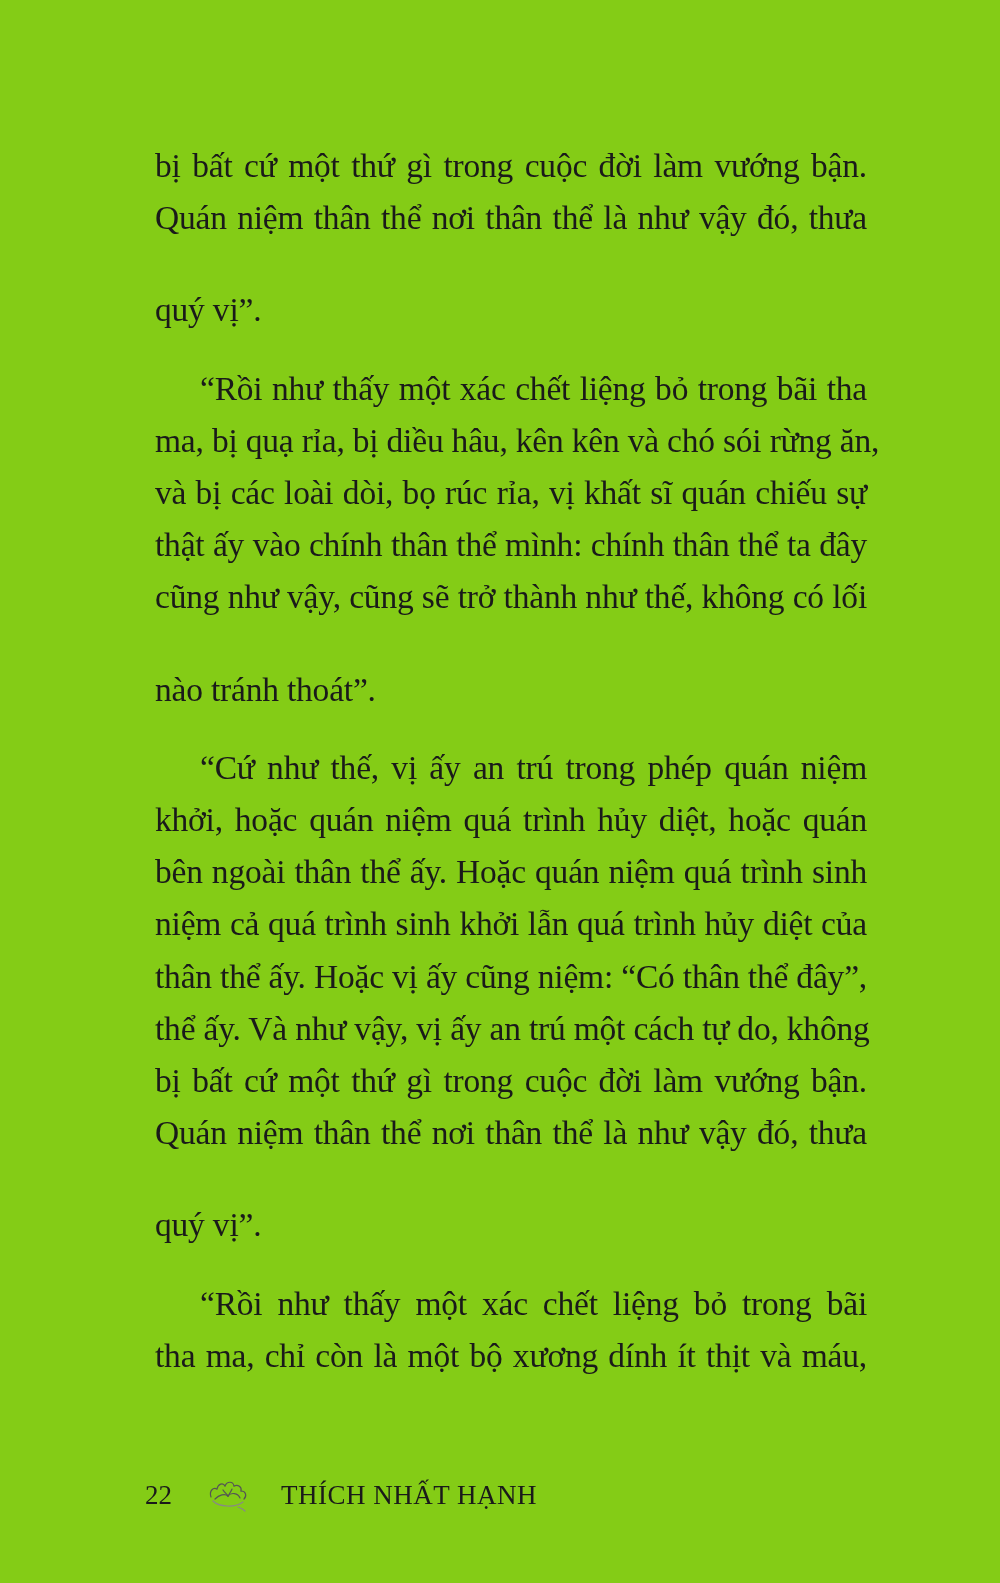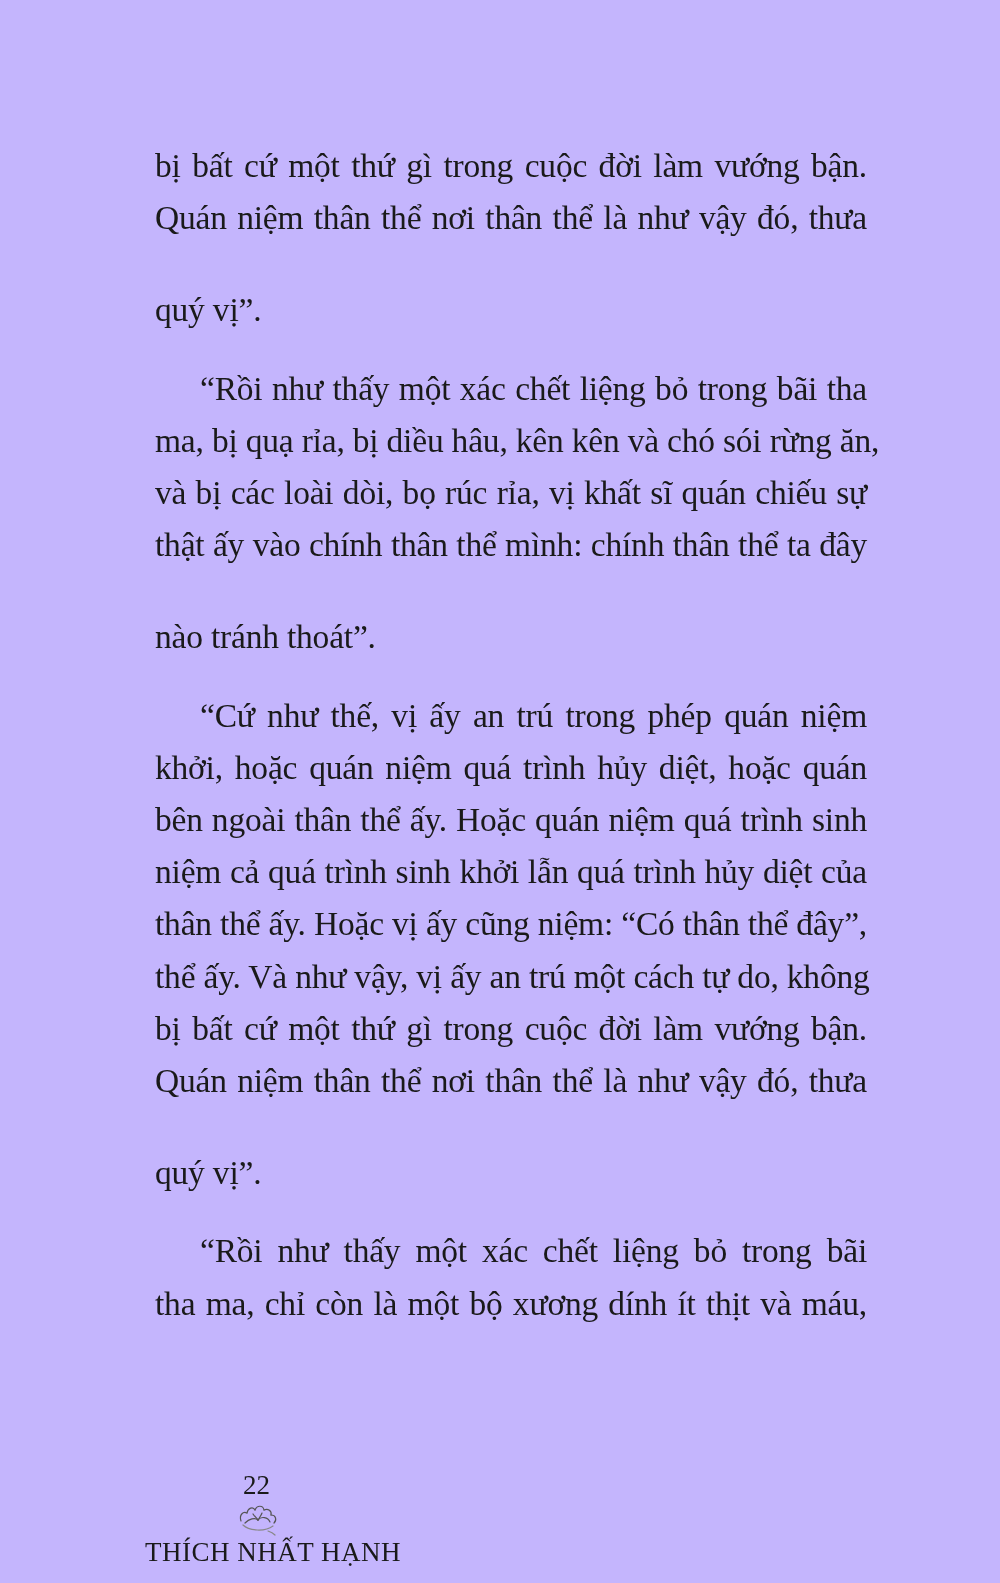--- a/index.html
+++ b/index.html
@@ -12,21 +12,21 @@
       height: 1583px;
       position: relative;
       overflow: hidden;
       font-family: "Liberation Serif", "DejaVu Serif", serif;
       color: #1a1a1a;
     }
     .page {
       position: absolute;
       left: 0; top: 0;
       width: 1000px; height: 1583px;
-      background: #c4b5fd;
+      background: #84cc16;
     }
     .text-block {
       position: absolute;
       left: 155px;
       width: 712px;
       top: 140px;
       font-size: 33.5px;
       line-height: 52.2px;
       letter-spacing: -0.2px;
     }
@@ -52,21 +52,20 @@
       padding-left: 45px;
     }
     .footer {
       position: absolute;
       left: 145px;
       top: 1470px;
       height: 50px;
       display: flex;
       align-items: center;
       font-size: 27px;
-      flex-direction: column;
     }
     .page-number {
       width: 60px;
     }
     .lotus {
       width: 46px;
       height: 36px;
       margin-right: 30px;
     }
     .author {
@@ -84,20 +83,21 @@
       <span class="line">bị bất cứ một thứ gì trong cuộc đời làm vướng bận.</span>
       <span class="line">Quán niệm thân thể nơi thân thể là như vậy đó, thưa</span>
       <span class="line last">quý vị”.</span>
     </p>
 
     <p class="para">
       <span class="line first-indent">“Rồi như thấy một xác chết liệng bỏ trong bãi tha</span>
       <span class="line">ma, bị quạ rỉa, bị diều hâu, kên kên và chó sói rừng ăn,</span>
       <span class="line">và bị các loài dòi, bọ rúc rỉa, vị khất sĩ quán chiếu sự</span>
       <span class="line">thật ấy vào chính thân thể mình: chính thân thể ta đây</span>
+      <span class="line">cũng như vậy, cũng sẽ trở thành như thế, không có lối</span>
       <span class="line last">nào tránh thoát”.</span>
     </p>
 
     <p class="para">
       <span class="line first-indent">“Cứ như thế, vị ấy an trú trong phép quán niệm</span>
       <span class="line">khởi, hoặc quán niệm quá trình hủy diệt, hoặc quán</span>
       <span class="line">bên ngoài thân thể ấy. Hoặc quán niệm quá trình sinh</span>
       <span class="line">niệm cả quá trình sinh khởi lẫn quá trình hủy diệt của</span>
       <span class="line">thân thể ấy. Hoặc vị ấy cũng niệm: “Có thân thể đây”,</span>
       <span class="line">thể ấy. Và như vậy, vị ấy an trú một cách tự do, không</span>

